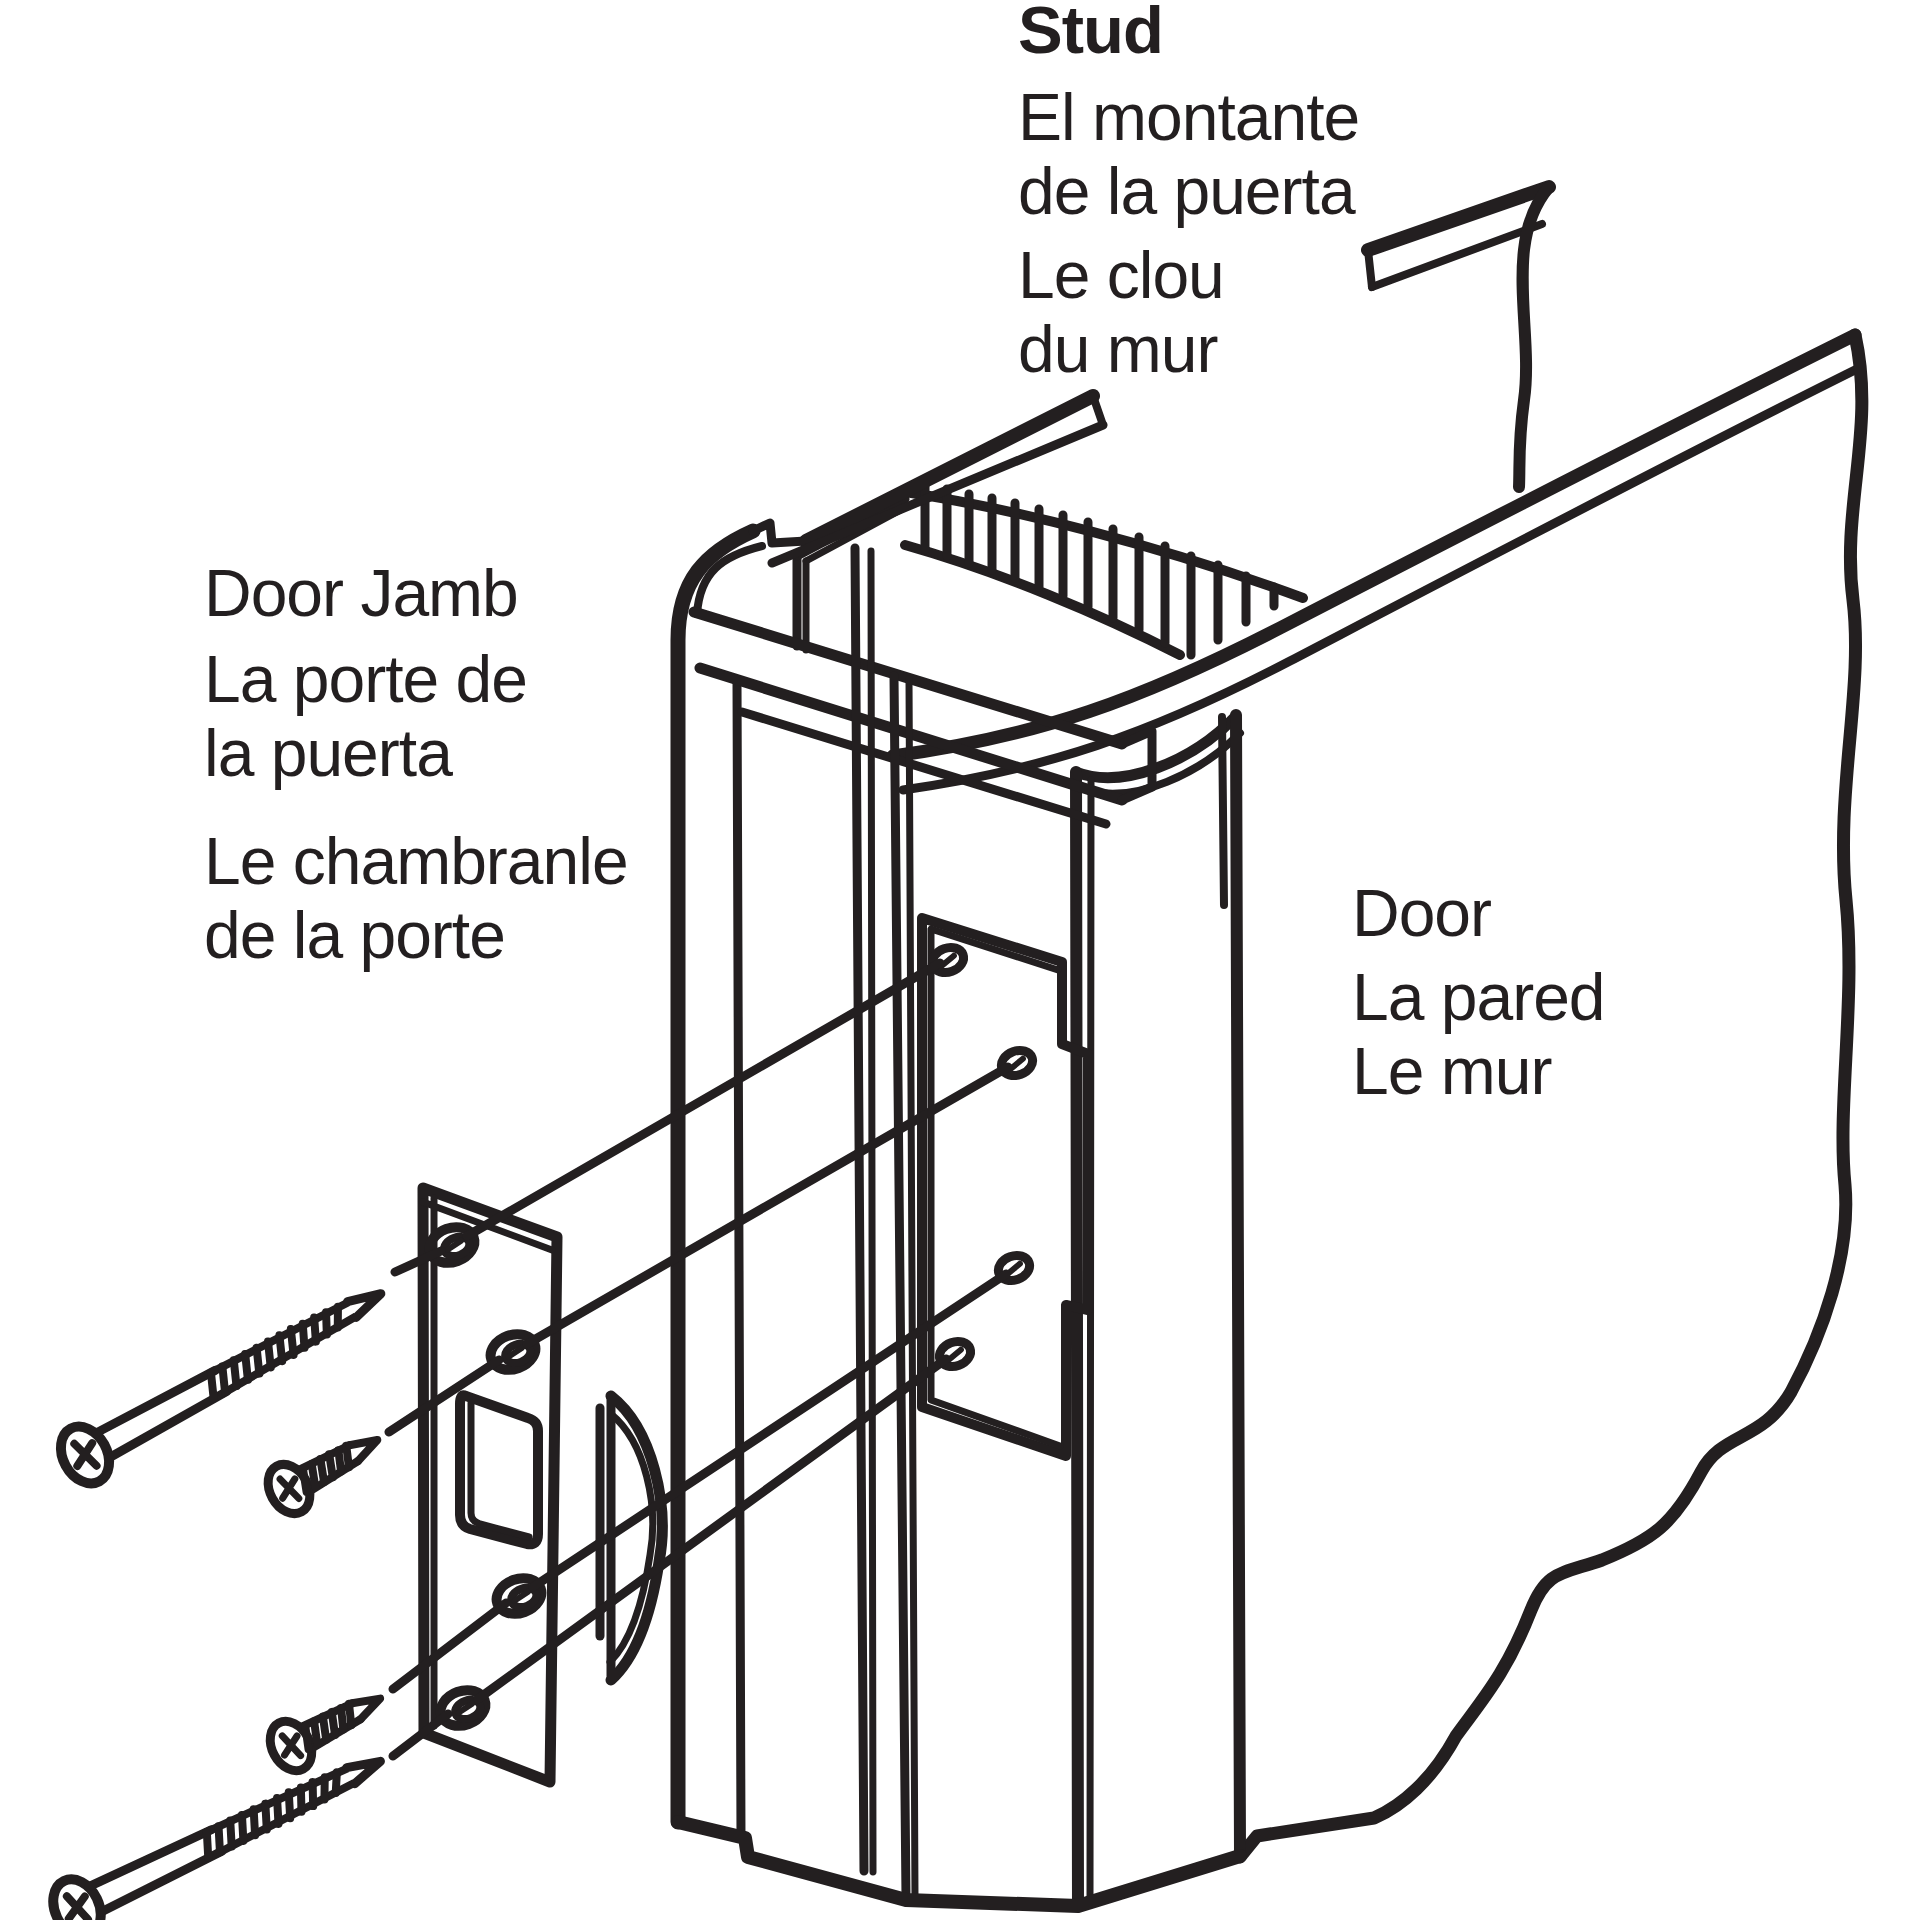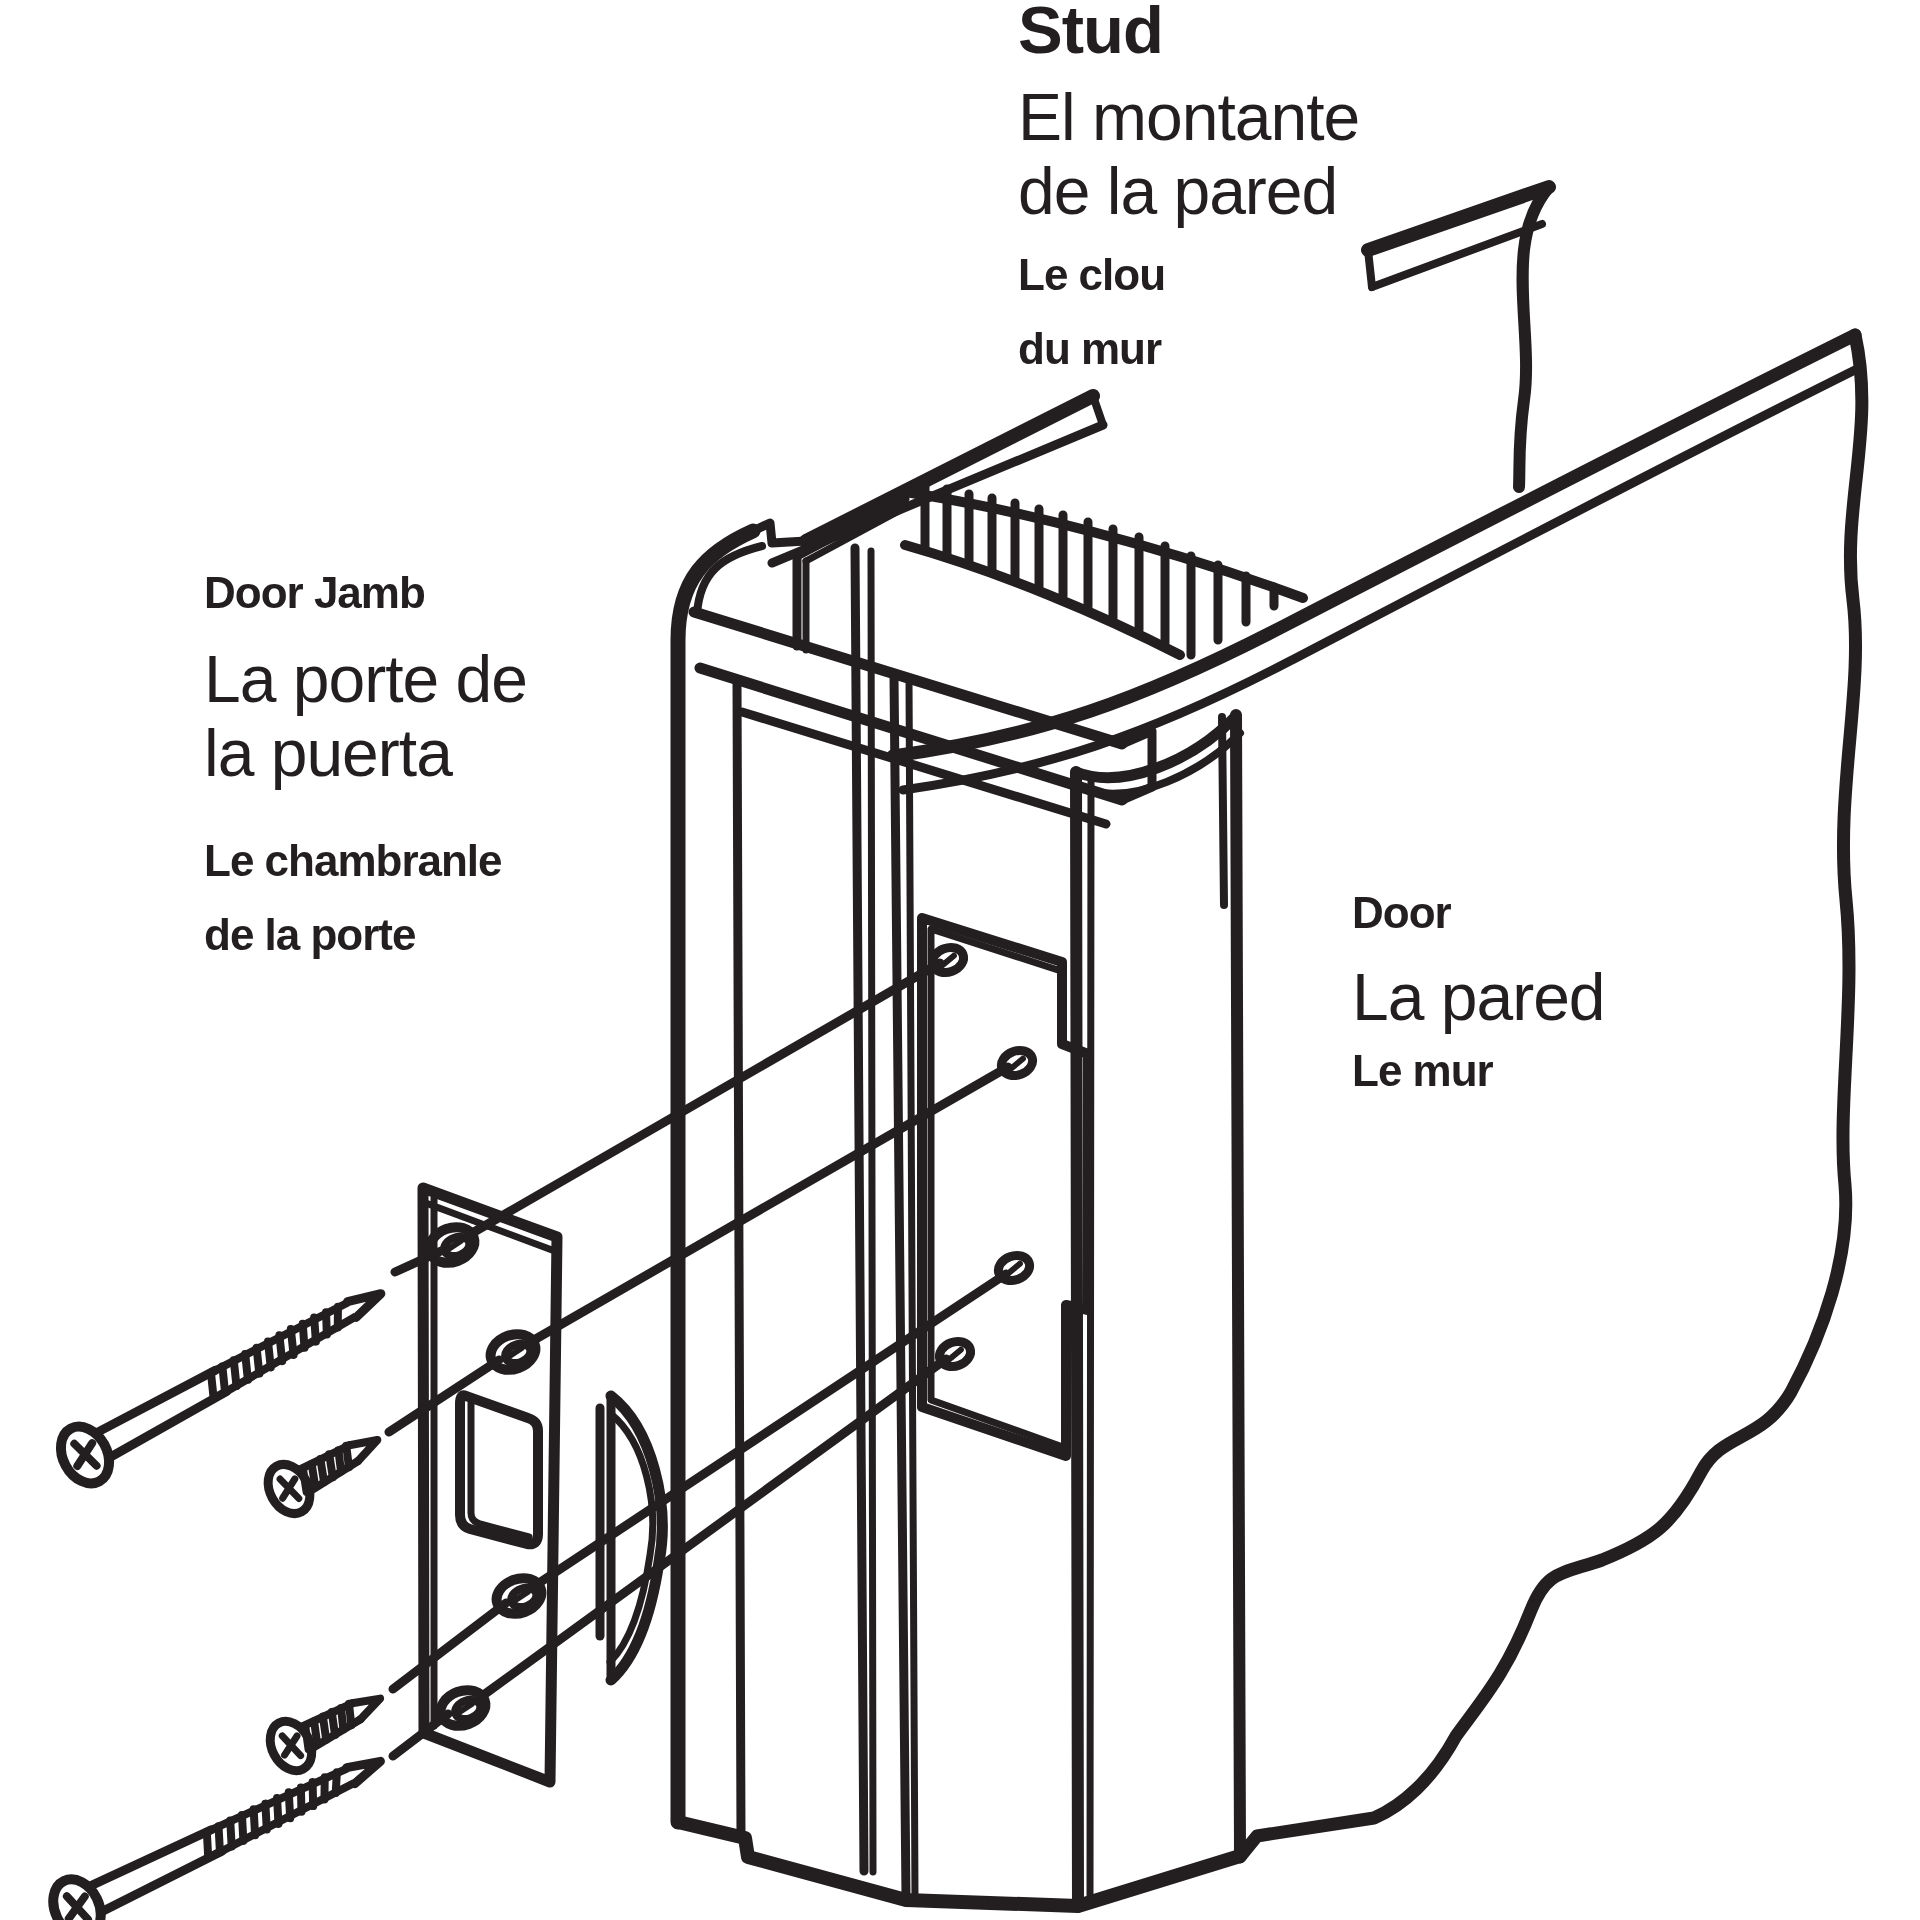--- a/index.html
+++ b/index.html
@@ -7,21 +7,21 @@
   .stage{position:relative;width:1920px;height:1920px;background:var(--paper);overflow:hidden;
          font-family:"Liberation Sans",sans-serif;}
   svg{position:absolute;left:0;top:0;}
   svg *{stroke:var(--ink);fill:none;stroke-linecap:round;stroke-linejoin:round;}
   .wcase{stroke:var(--paper);}
   .wfill{fill:var(--paper);}.w15{stroke-width:15px}.w14{stroke-width:14px}.w13{stroke-width:13px}
   .w12{stroke-width:12px}.w11{stroke-width:11px}.w10{stroke-width:10px}.w9{stroke-width:9px}
   .w8{stroke-width:8px}.w7{stroke-width:7px}.w6{stroke-width:6px}.w44{stroke-width:44px}
   .lbl{position:absolute;color:var(--ink);letter-spacing:-1px;}
   .lbl div{white-space:nowrap;}
-  .t-bold{font-weight:700;font-size:44px;line-height:74px;}
+  .t-bold{font-weight:400;font-size:66px;line-height:74px;}
   .t-reg{font-weight:400;font-size:66px;line-height:74px;}
   .t-big{font-weight:700;font-size:67px;line-height:76px;}
   .gap1{margin-top:12px;} .gap2{margin-top:34px;} .gap3{margin-top:10px;}
 </style>
 </head>
 <body>
 
 <div class="stage">
 
   <svg width="1920" height="1920" viewBox="0 0 1920 1920">
@@ -187,21 +187,21 @@
       <use href="#screw-long" transform="translate(85,1455) rotate(-28.6)"></use>
       <use href="#screw-short" transform="translate(289,1489) rotate(-29)"></use>
       <use href="#screw-short" transform="translate(291,1746) rotate(-28)"></use>
       <use href="#screw-long" transform="translate(77,1908) rotate(-25.8)"></use>
     </g>
   </svg>
 
   <div class="lbl" style="left:1018px;top:-8px;">
     <div class="t-big">Stud</div>
     <div class="t-reg gap1">El montante</div>
-    <div class="t-reg">de la pared</div>
+    <div class="t-reg">de la puerta</div>
     <div class="t-bold gap3">Le clou</div>
     <div class="t-bold">du mur</div>
   </div>
 
   <div class="lbl" style="left:204px;top:556px;">
     <div class="t-bold">Door Jamb</div>
     <div class="t-reg gap1">La porte de</div>
     <div class="t-reg">la puerta</div>
     <div class="t-bold gap2">Le chambranle</div>
     <div class="t-bold">de la porte</div>

